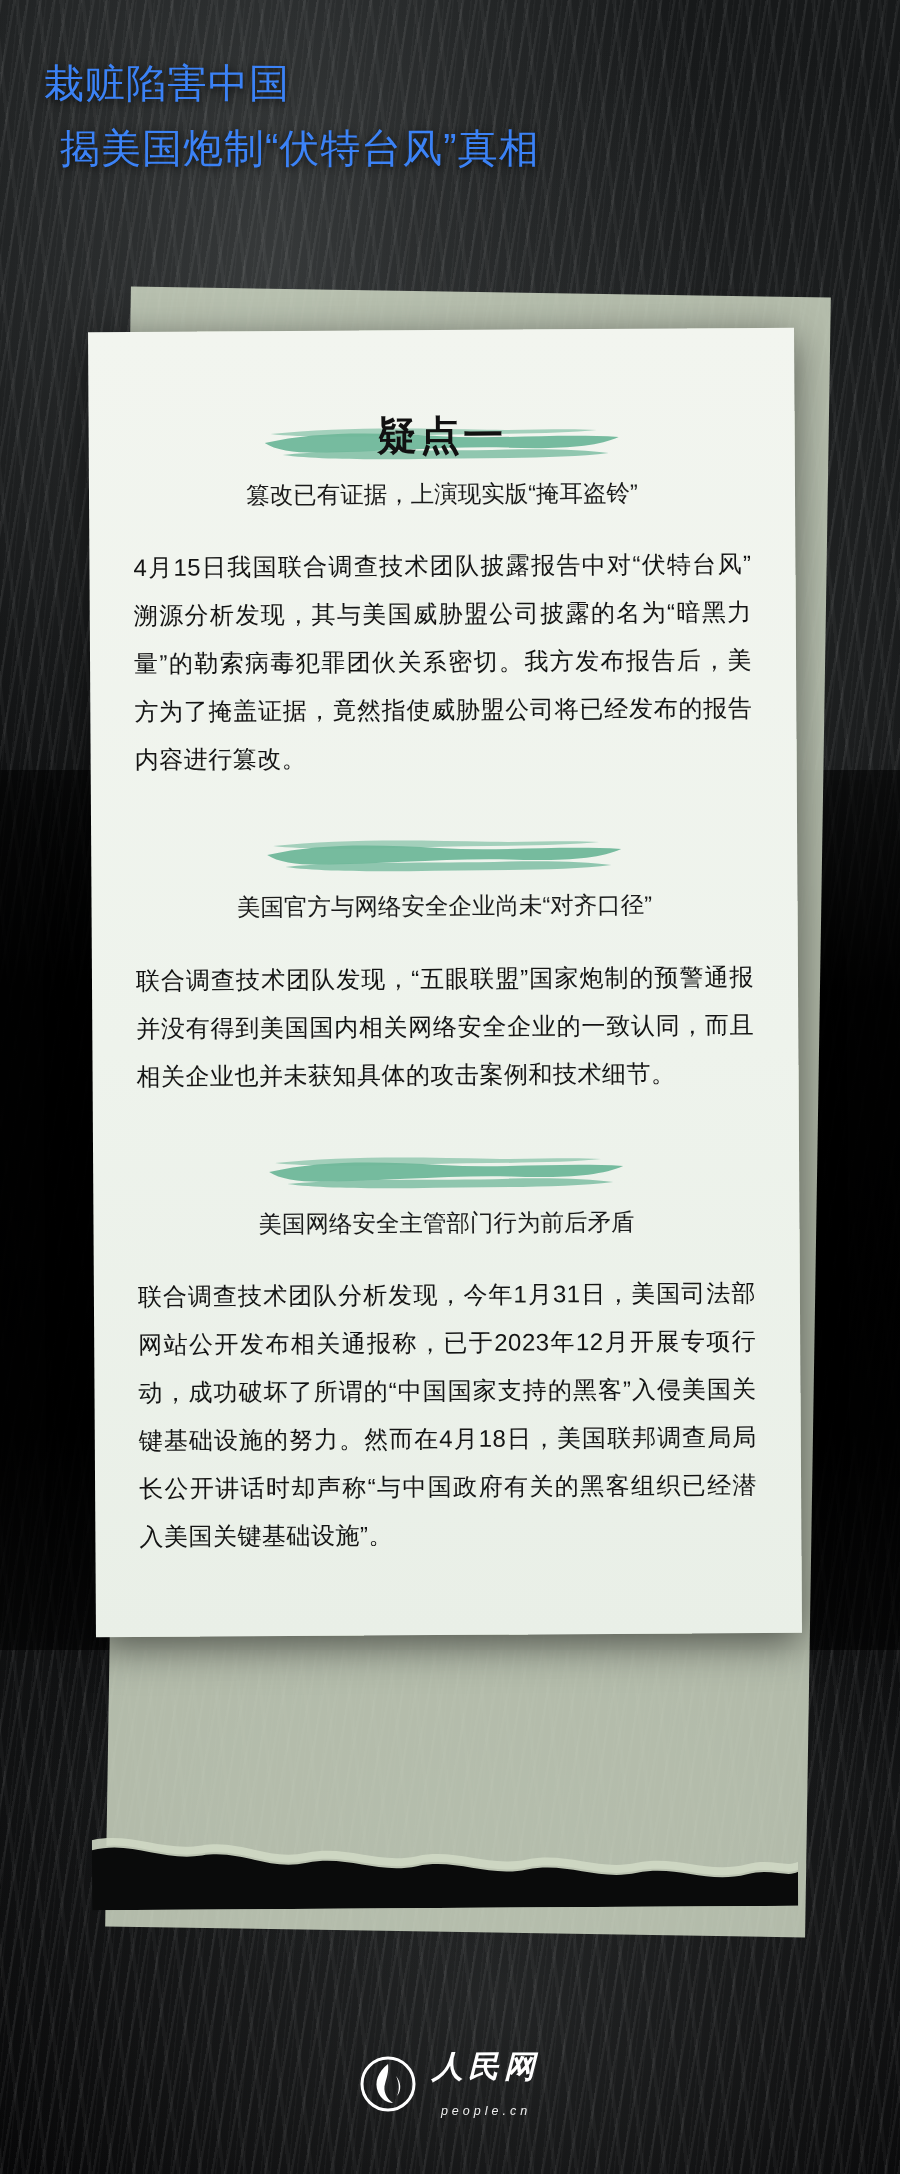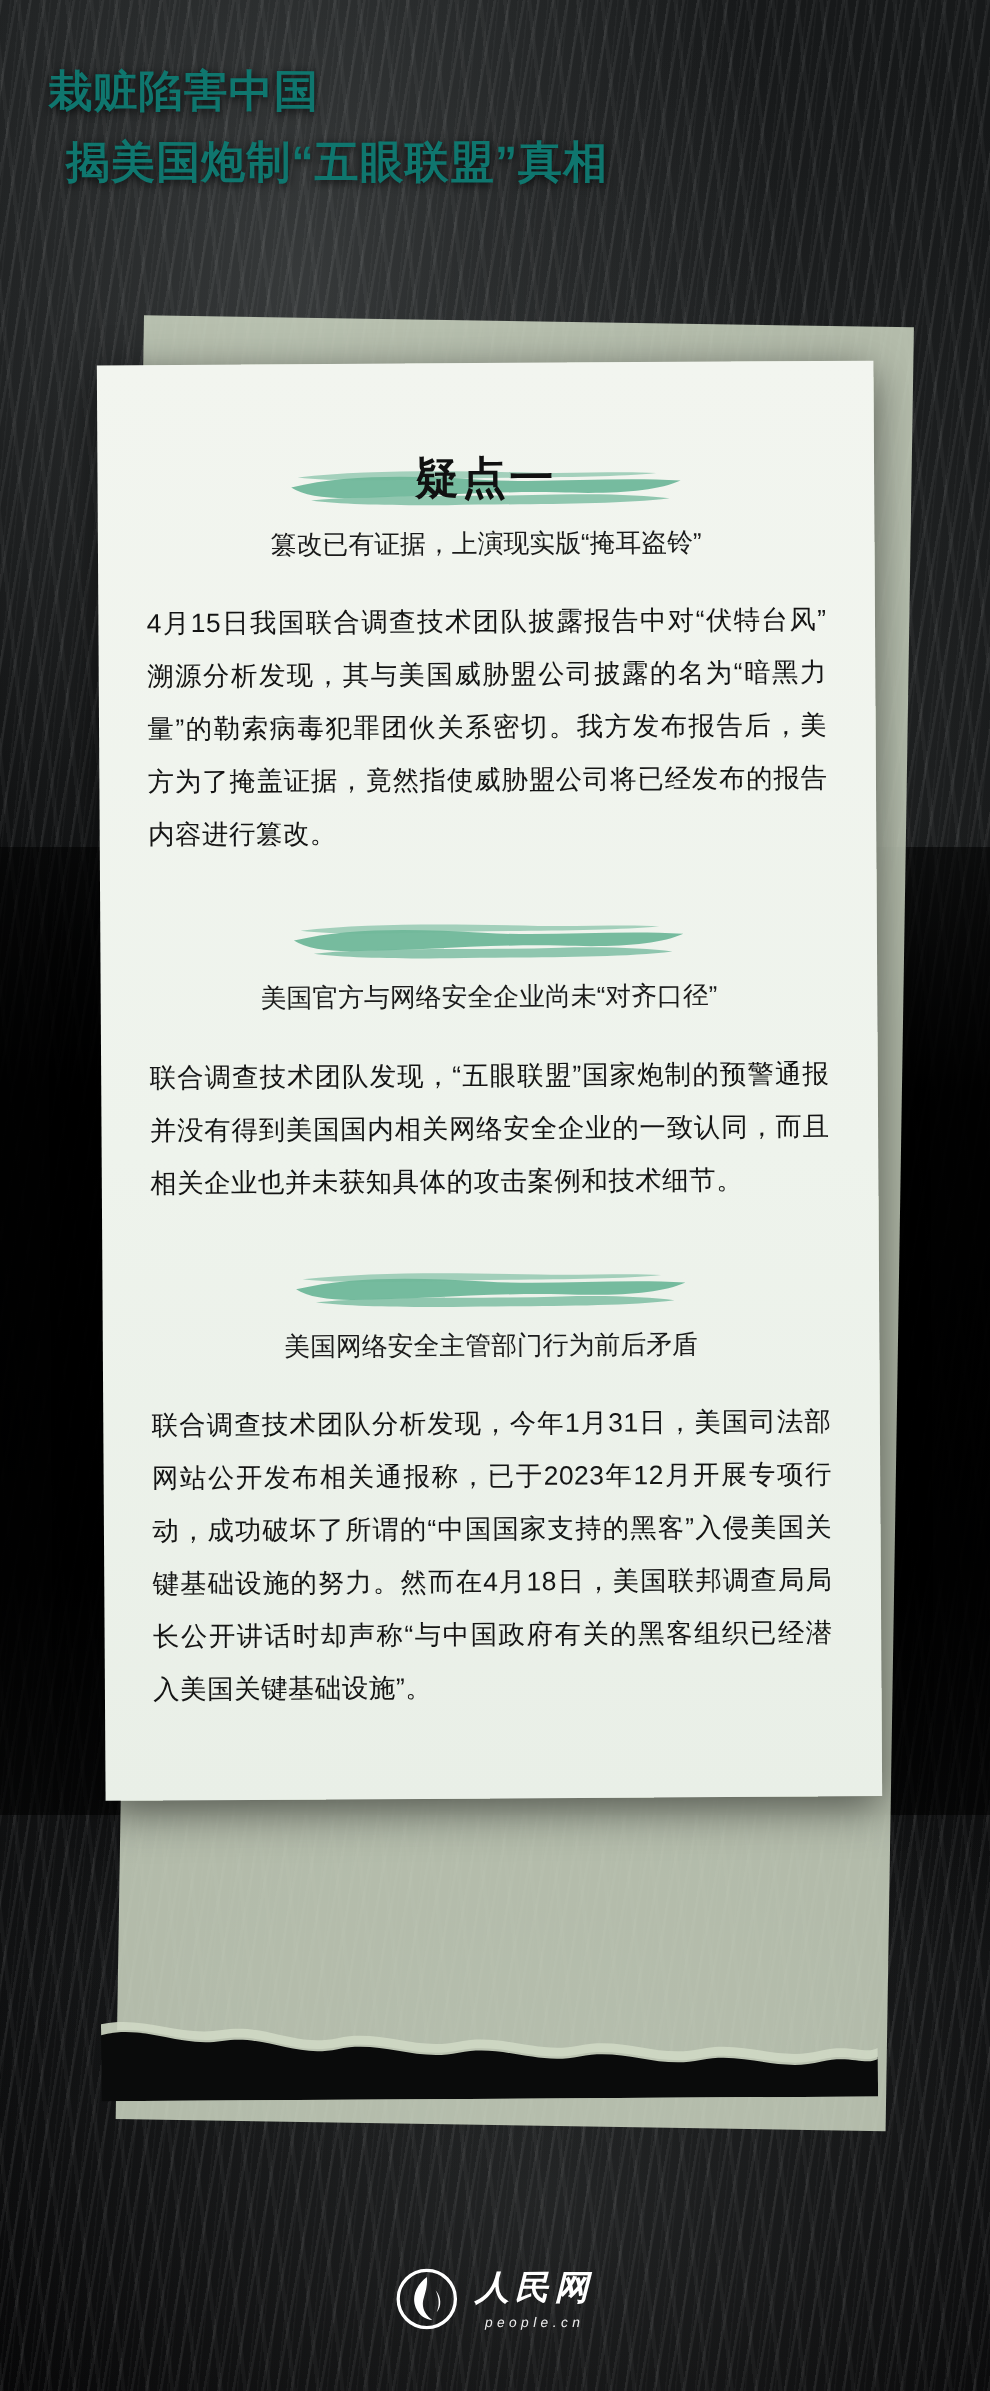--- a/index.html
+++ b/index.html
@@ -69,22 +69,22 @@
     height: 880px;
     background: linear-gradient(180deg, rgba(0,0,0,0.55), rgba(0,0,0,0.95) 25%, rgba(0,0,0,0.95) 75%, rgba(0,0,0,0.6));
   }
 
   
   .headline {
     position: absolute;
     top: 58px;
     left: 44px;
     right: 30px;
-    color: #0f766e;
-    font-weight: 700;
+    color: #3b82f6;
+    font-weight: 400;
     letter-spacing: 1px;
     text-shadow: 0 2px 8px rgba(0,0,0,.8);
   }
   .headline .line1 {
     font-size: 40px;
     line-height: 1.28;
   }
   .headline .line2 {
     font-size: 40px;
     line-height: 1.28;
@@ -196,35 +196,35 @@
   }
   .footer-cn {
     font-size: 31px;
     font-weight: 700;
     letter-spacing: 5px;
     line-height: 1.15;
   }
   .footer-en {
     font-size: 12.5px;
     letter-spacing: 4px;
-    margin-top: 6px;
+    margin-top: 19px;
     opacity: .92;
   }
 </style>
 </head>
 <body>
 
 <div class="page">
 
   <div class="bg-texture"></div>
   <div class="bg-dark-band"></div>
 
   <div class="headline">
     <div class="line1">栽赃陷害中国</div>
-    <div class="line2">揭美国炮制“五眼联盟”真相</div>
+    <div class="line2">揭美国炮制“伏特台风”真相</div>
   </div>
 
   <div class="card-shadow"></div>
 
   <div class="card">
 
     <div class="section">
       <div class="sec-head">
         <svg class="brush" viewBox="0 0 370 40">
           <path d="M8 20 C60 8, 120 10, 180 14 C240 18, 300 12, 362 16 C340 26, 300 28, 250 26 C190 24, 120 30, 60 30 C38 30, 18 27, 8 20 Z" fill="#6fb79a" opacity="0.95"></path>

